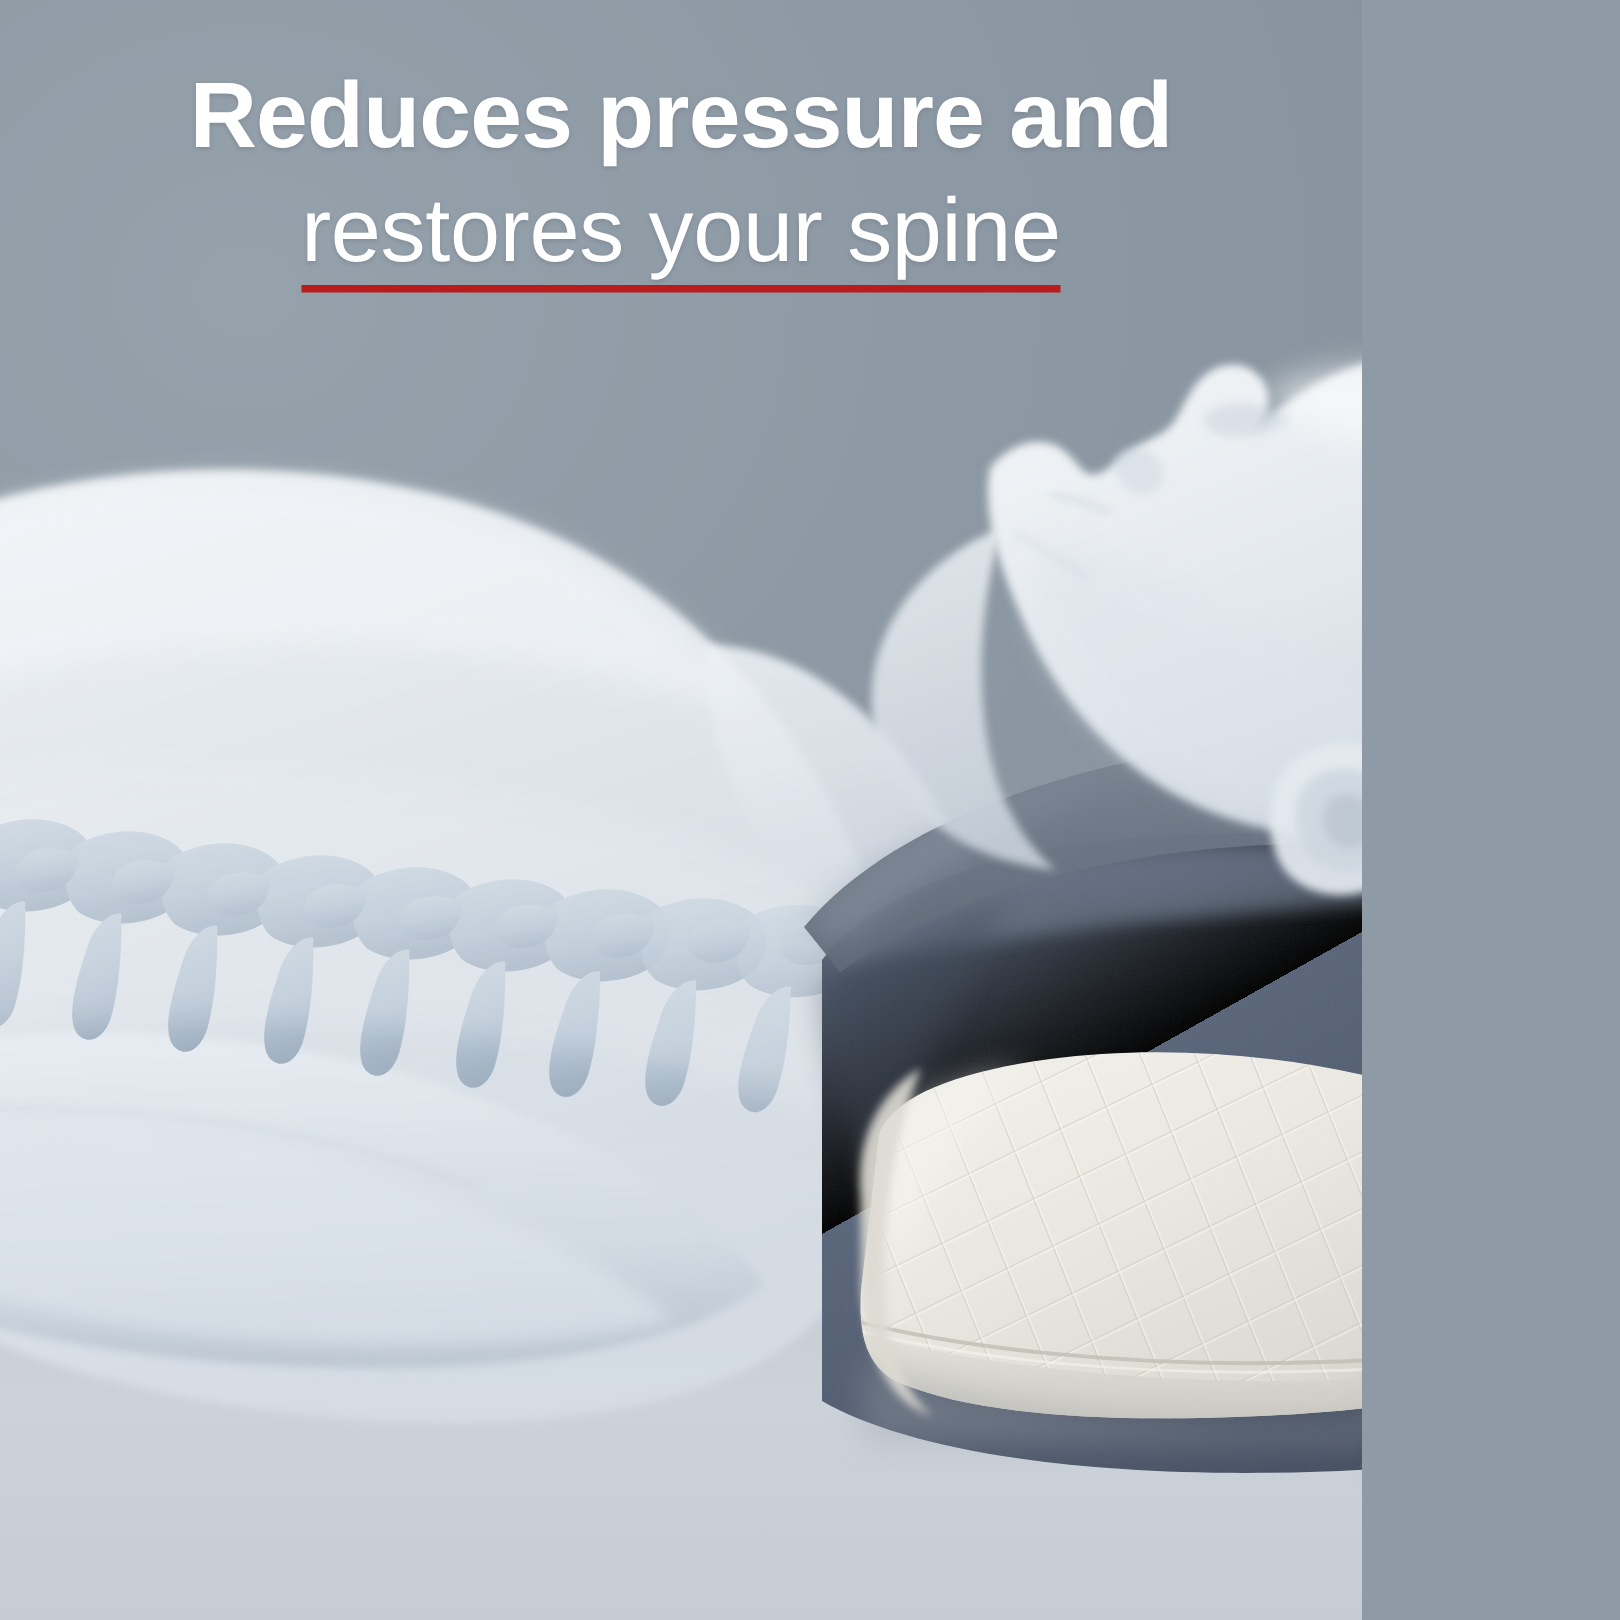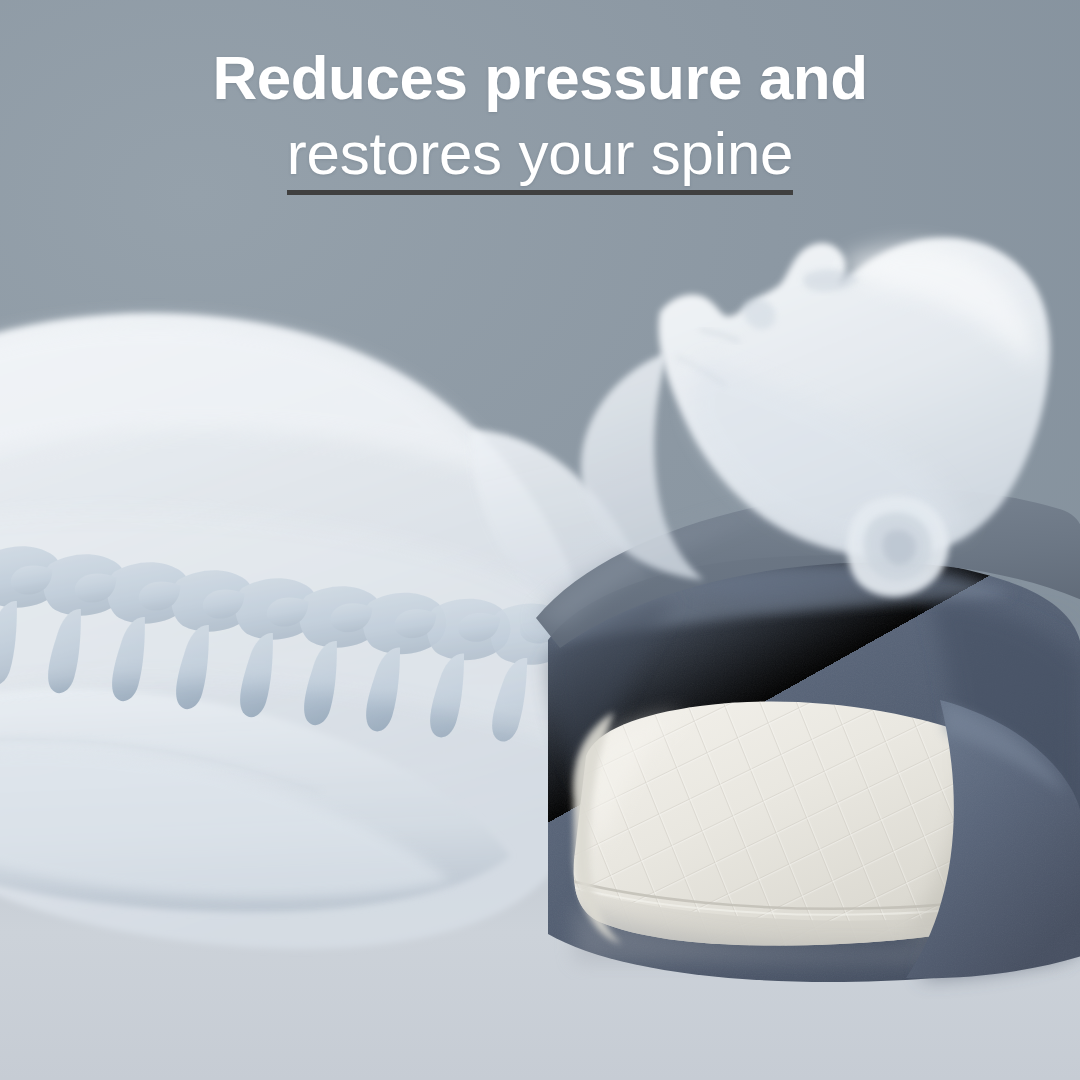--- a/index.html
+++ b/index.html
@@ -1,21 +1,21 @@
 <!DOCTYPE html>
 <html><head>
 <meta charset="utf-8">
 <title>Reduces pressure and restores your spine</title>
 <style>
   html,body{margin:0;padding:0;background:#8e9aa5;}
   *{box-sizing:border-box;}
 
   .stage{
     position:relative;
-    width:1080px;height:1080px;
+    width:908px;height:1080px;
     overflow:hidden;
     font-family:"Liberation Sans", sans-serif;
     background:#8e9aa5;
   }
 
   
   .bg{
     position:absolute;inset:0;
     background:
       radial-gradient(120% 90% at 18% 18%, #95a1ab 0%, #8c98a3 45%, #828f9b 100%);
@@ -50,21 +50,21 @@
     letter-spacing:-0.5px;
     text-shadow:0 1px 3px rgba(70,82,95,.25);
   }
   .hl-2{
     display:inline-block;
     margin-top:14px;
     font-size:60px;
     font-weight:400;
     letter-spacing:-0.2px;
     padding-bottom:6px;
-    border-bottom:5px solid #404040;
+    border-bottom:5px solid #b91c1c;
     text-shadow:0 1px 3px rgba(70,82,95,.22);
   }
 
   
   .scene{position:absolute;inset:0;z-index:20;}
   .scene svg{display:block;width:1080px;height:1080px;}
 </style>
 </head>
 <body>
 

